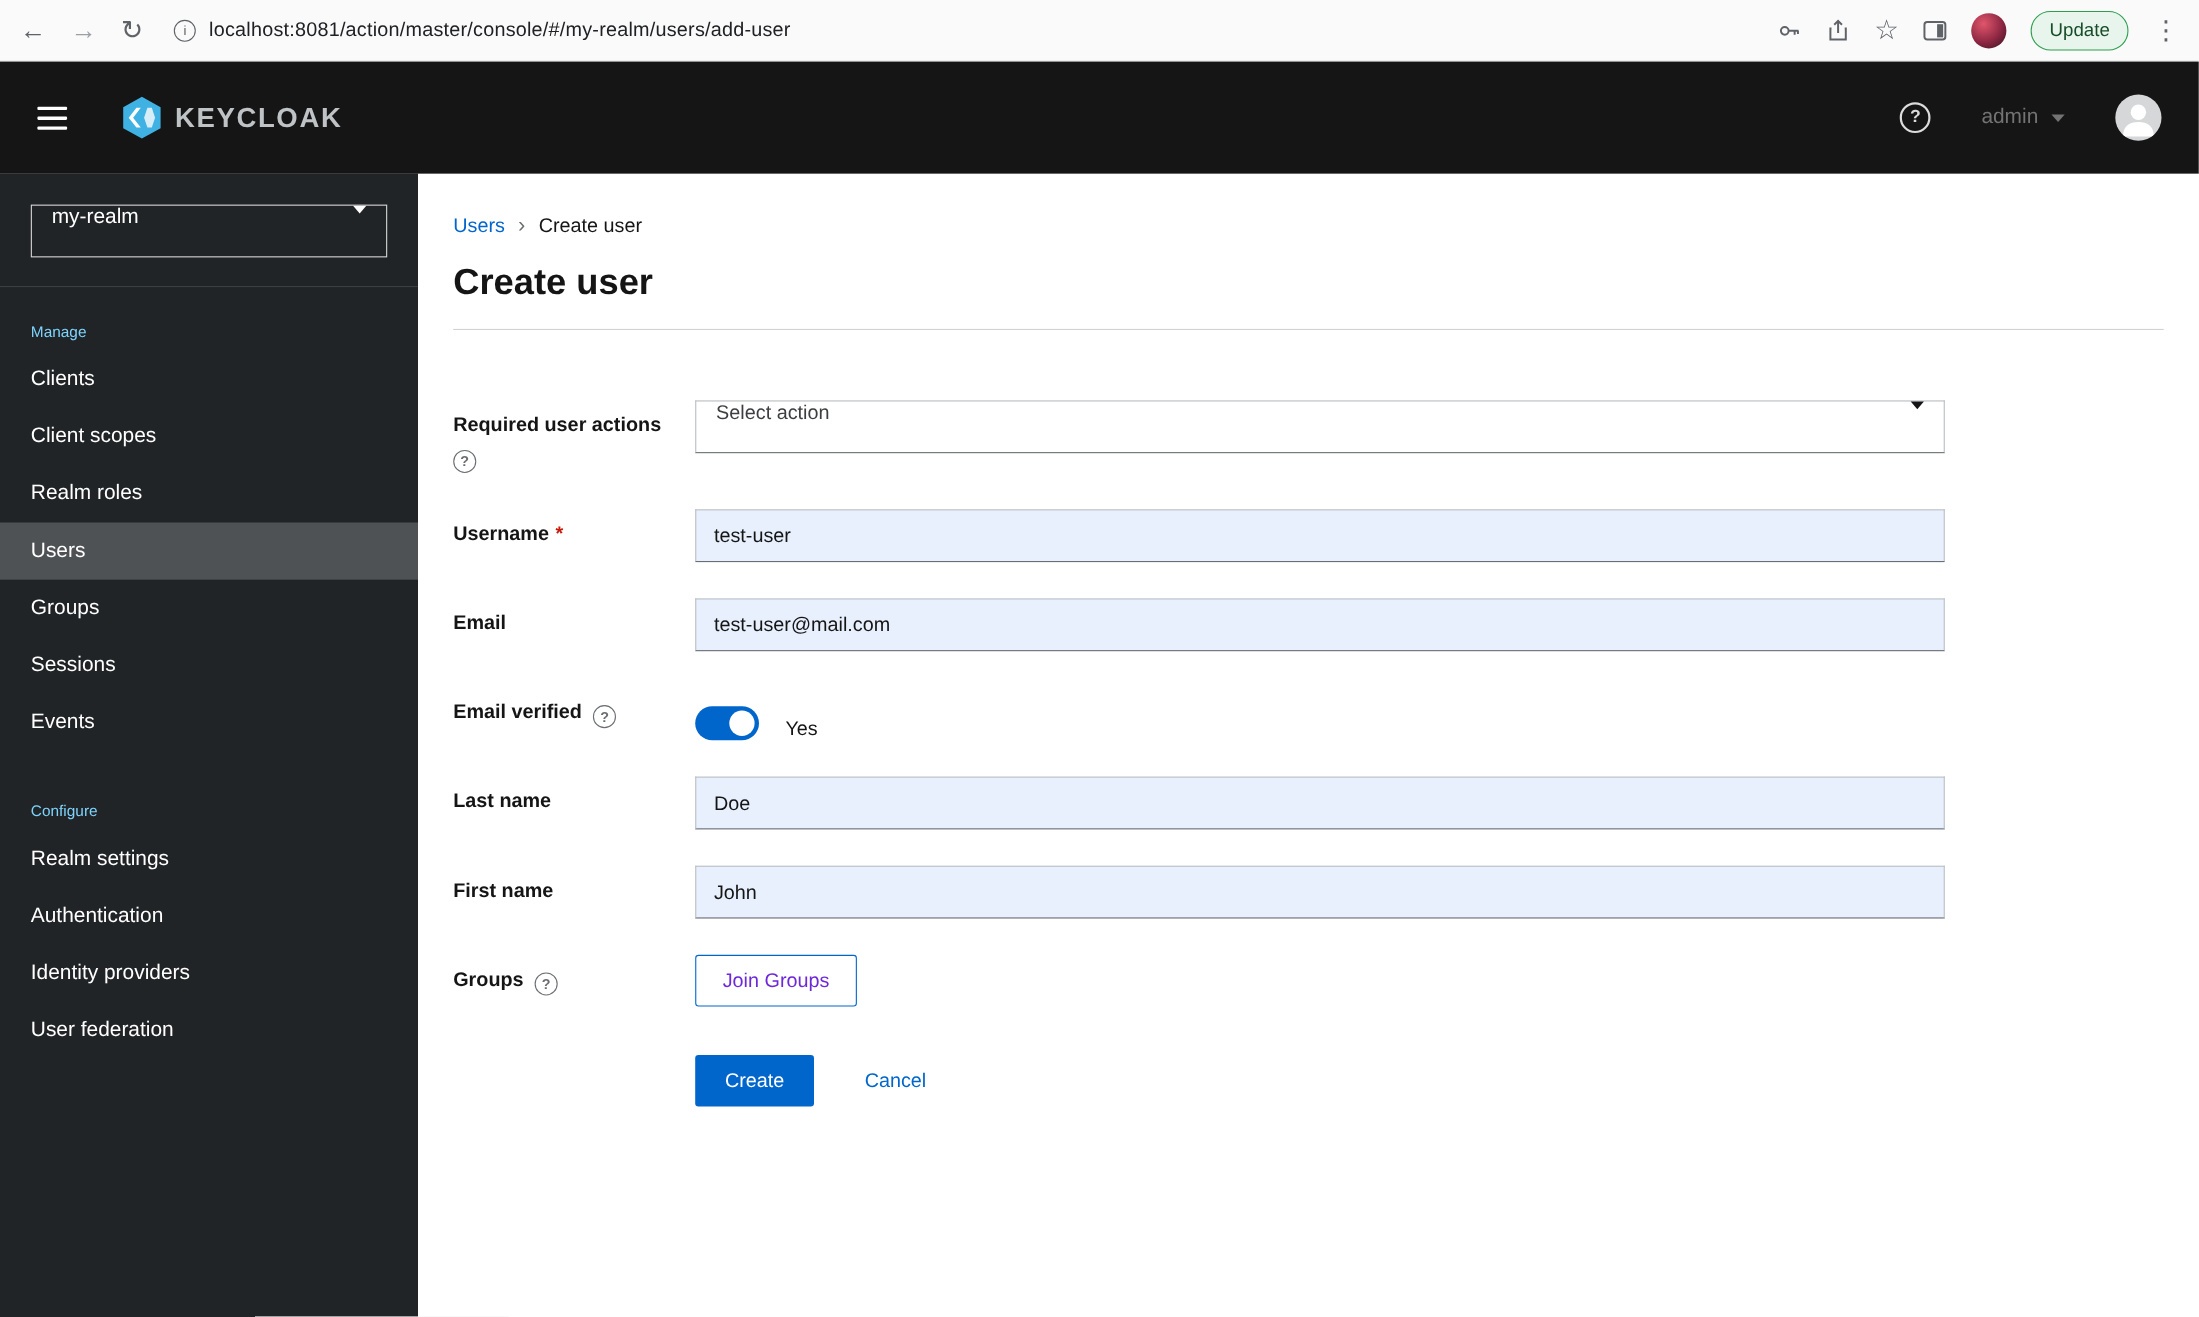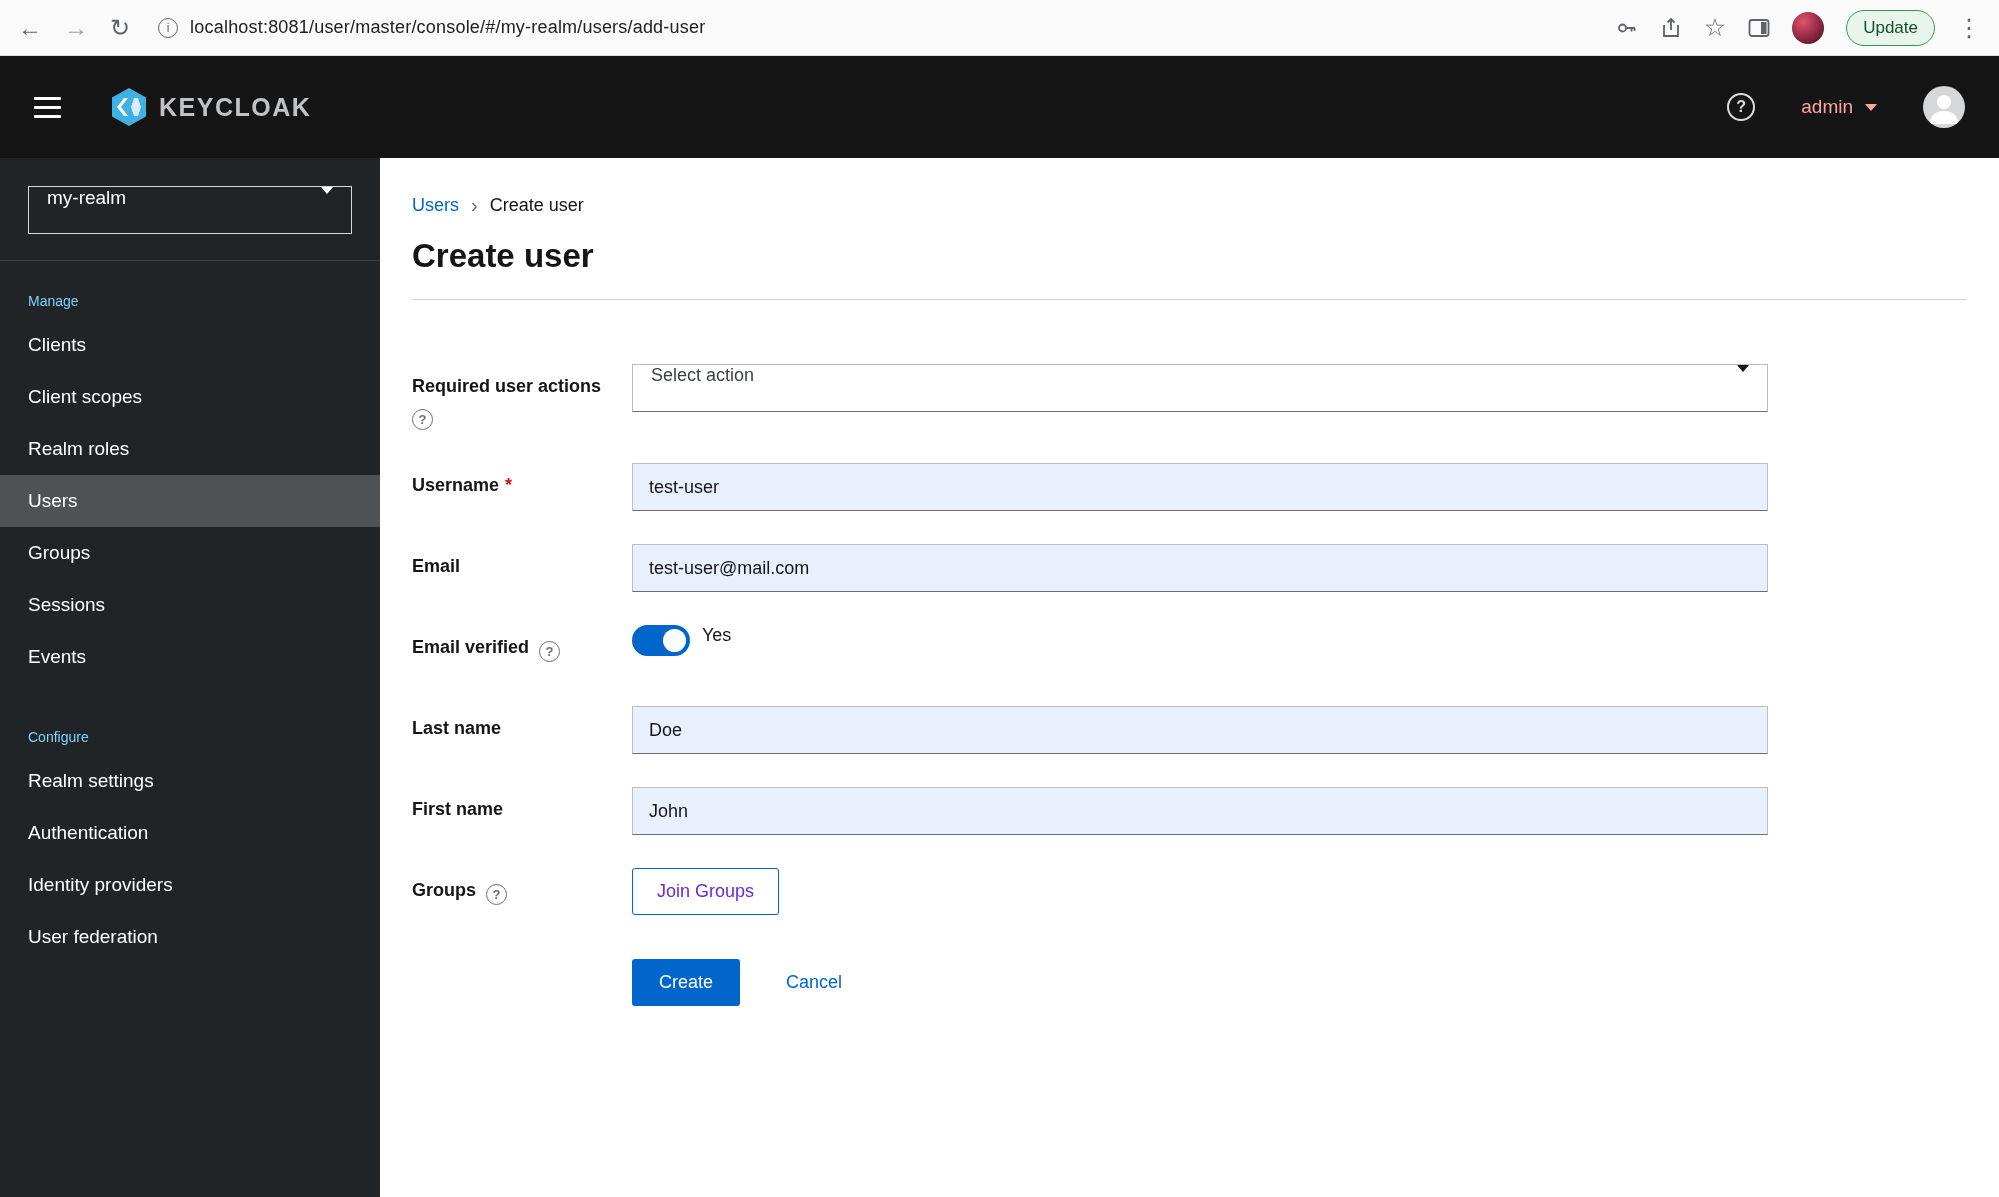--- a/index.html
+++ b/index.html
@@ -26,21 +26,21 @@
 
   
   .kc-header { height:102px; background:#151515; display:flex; align-items:center; padding:0 34px; }
   .hamburger { display:flex; flex-direction:column; gap:6px; cursor:pointer; }
   .hamburger span { display:block; width:27px; height:3px; background:#fff; border-radius:1px; }
   .brand { display:flex; align-items:center; gap:8px; margin-left:46px; }
   .brand-text { color:#bfc3c6; font-size:25px; font-weight:700; letter-spacing:1.5px; }
   .kc-right { margin-left:auto; display:flex; align-items:center; gap:46px; }
   .help-circle { width:28px; height:28px; border:2px solid #dcdcdc; border-radius:50%;
     display:flex; align-items:center; justify-content:center; color:#dcdcdc; font-size:16px; font-weight:700; }
-  .user-menu { display:flex; align-items:center; gap:12px; color:#fca5a5; font-size:19px; }
+  .user-menu { display:flex; align-items:center; gap:12px; color:#737373; font-size:19px; }
   .caret { width:0; height:0; border-left:6px solid transparent; border-right:6px solid transparent; border-top:7px solid currentColor; display:inline-block; }
   .kc-avatar { width:42px; height:42px; border-radius:50%; background:#d5d7d9; display:flex; align-items:center; justify-content:center; overflow:hidden; }
 
   
   .body-row { display:flex; height:1039px; }
 
   
   .sidebar { width:380px; flex:0 0 380px; background:#212427; color:#fff; }
   .realm-box { padding:28px 28px 26px; border-bottom:1px solid #3c3f42; }
   .realm-select { height:48px; border:1px solid #d8d8d8; display:flex; 
@@ -71,21 +71,21 @@
   .help-below { margin-top:12px; display:inline-flex; }
   .help-inline { margin-left:10px; transform:translateY(3px); }
 
   .pf-select { height:48px; background:#fff; border:1px solid #b9bcbf; border-bottom:1px solid #6a6e73;
     display:flex; align-items:flex-start; justify-content:space-between; padding:0 18px; font-size:18px; color:#3c3f42; cursor:pointer; }
   .pf-select .caret { color:#151515; }
 
   .text-input { width:100%; height:48px; background:#e8f0fe; border:1px solid #bcc0c4; border-bottom:1px solid #6a6e73;
     padding:0 16px; font-size:18px; color:#151515; font-family:"Liberation Sans", sans-serif; }
 
-  .toggle-row { display:flex; align-items:flex-start; min-height:48px; gap:12px; }
+  .toggle-row { display:flex; align-items:flex-end; min-height:48px; gap:24px; }
   .toggle { width:58px; height:31px; background:#0066cc; border-radius:16px; position:relative; cursor:pointer; flex:0 0 auto; }
   .toggle .knob { position:absolute; top:4px; right:4px; width:23px; height:23px; background:#fff; border-radius:50%; }
   .toggle-state { font-size:18px; color:#151515; }
 
   .btn-secondary { display:inline-block; background:#fff; border:1px solid #0066cc; color:#6d28d9;
     font-size:18px; padding:12px 24px; border-radius:3px; cursor:pointer; font-family:inherit; }
   .actions { margin:44px 0 0 220px; display:flex; align-items:center; gap:46px; padding-bottom:60px; }
   .btn-primary { background:#0066cc; border:none; color:#fff; font-size:18px; padding:13px 27px;
     border-radius:3px; cursor:pointer; font-family:inherit; }
   .link-btn { color:#0066cc; font-size:18px; cursor:pointer; background:none; border:none; font-family:inherit; }
@@ -94,21 +94,21 @@
 <body>
 
 <div class="screen">
 
   <div class="browser-bar">
     <span class="b-icon">←</span>
     <span class="b-icon dim">→</span>
     <span class="b-icon">↻</span>
     <div class="url-area">
       <span class="info-circle">i</span>
-      <span class="url-text">localhost:8081/user/master/console/#/my-realm/users/add-user</span>
+      <span class="url-text">localhost:8081/action/master/console/#/my-realm/users/add-user</span>
     </div>
     <div class="browser-right">
       <span class="svg-ic">
         <svg width="22" height="22" viewBox="0 0 22 22" fill="none" stroke="#5f6368" stroke-width="1.8">
           <circle cx="6.5" cy="11" r="3.5"></circle>
           <path d="M10 11 H19 M15.5 11 V14.5 M18.5 11 V14"></path>
         </svg>
       </span>
       <span class="svg-ic">
         <svg width="22" height="22" viewBox="0 0 22 22" fill="none" stroke="#5f6368" stroke-width="1.8">

